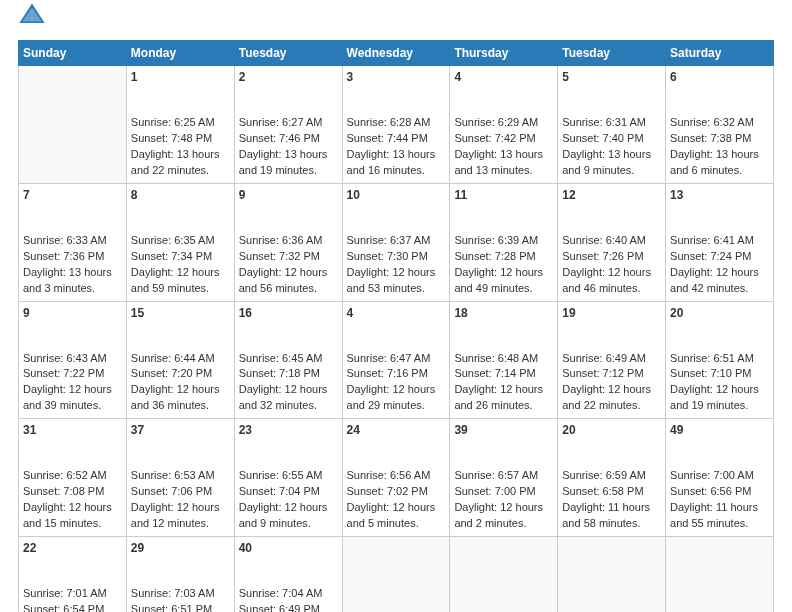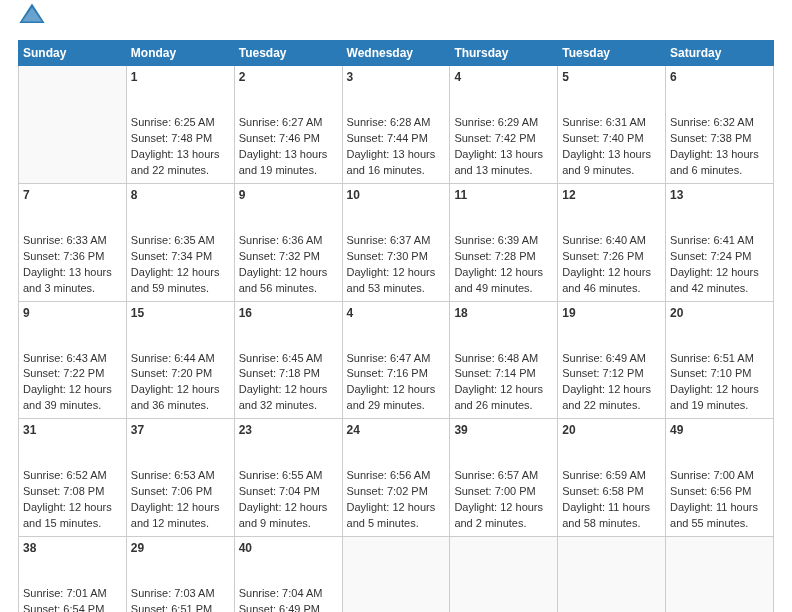--- a/index.html
+++ b/index.html
@@ -249,21 +249,21 @@
             <span class="day-number">20</span>
             <div class="day-info">Sunrise: 6:59 AM<br>Sunset: 6:58 PM<br>Daylight: 11 hours<br>and 58 minutes.</div>
           </td>
           <td>
             <span class="day-number">49</span>
             <div class="day-info">Sunrise: 7:00 AM<br>Sunset: 6:56 PM<br>Daylight: 11 hours<br>and 55 minutes.</div>
           </td>
         </tr>
         <tr class="last-row">
           <td>
-            <span class="day-number">38</span>
+            <span class="day-number">22</span>
             <div class="day-info">Sunrise: 7:01 AM<br>Sunset: 6:54 PM<br>Daylight: 11 hours<br>and 52 minutes.</div>
           </td>
           <td>
             <span class="day-number">29</span>
             <div class="day-info">Sunrise: 7:03 AM<br>Sunset: 6:51 PM<br>Daylight: 11 hours<br>and 48 minutes.</div>
           </td>
           <td>
             <span class="day-number">40</span>
             <div class="day-info">Sunrise: 7:04 AM<br>Sunset: 6:49 PM<br>Daylight: 11 hours<br>and 45 minutes.</div>
           </td>

